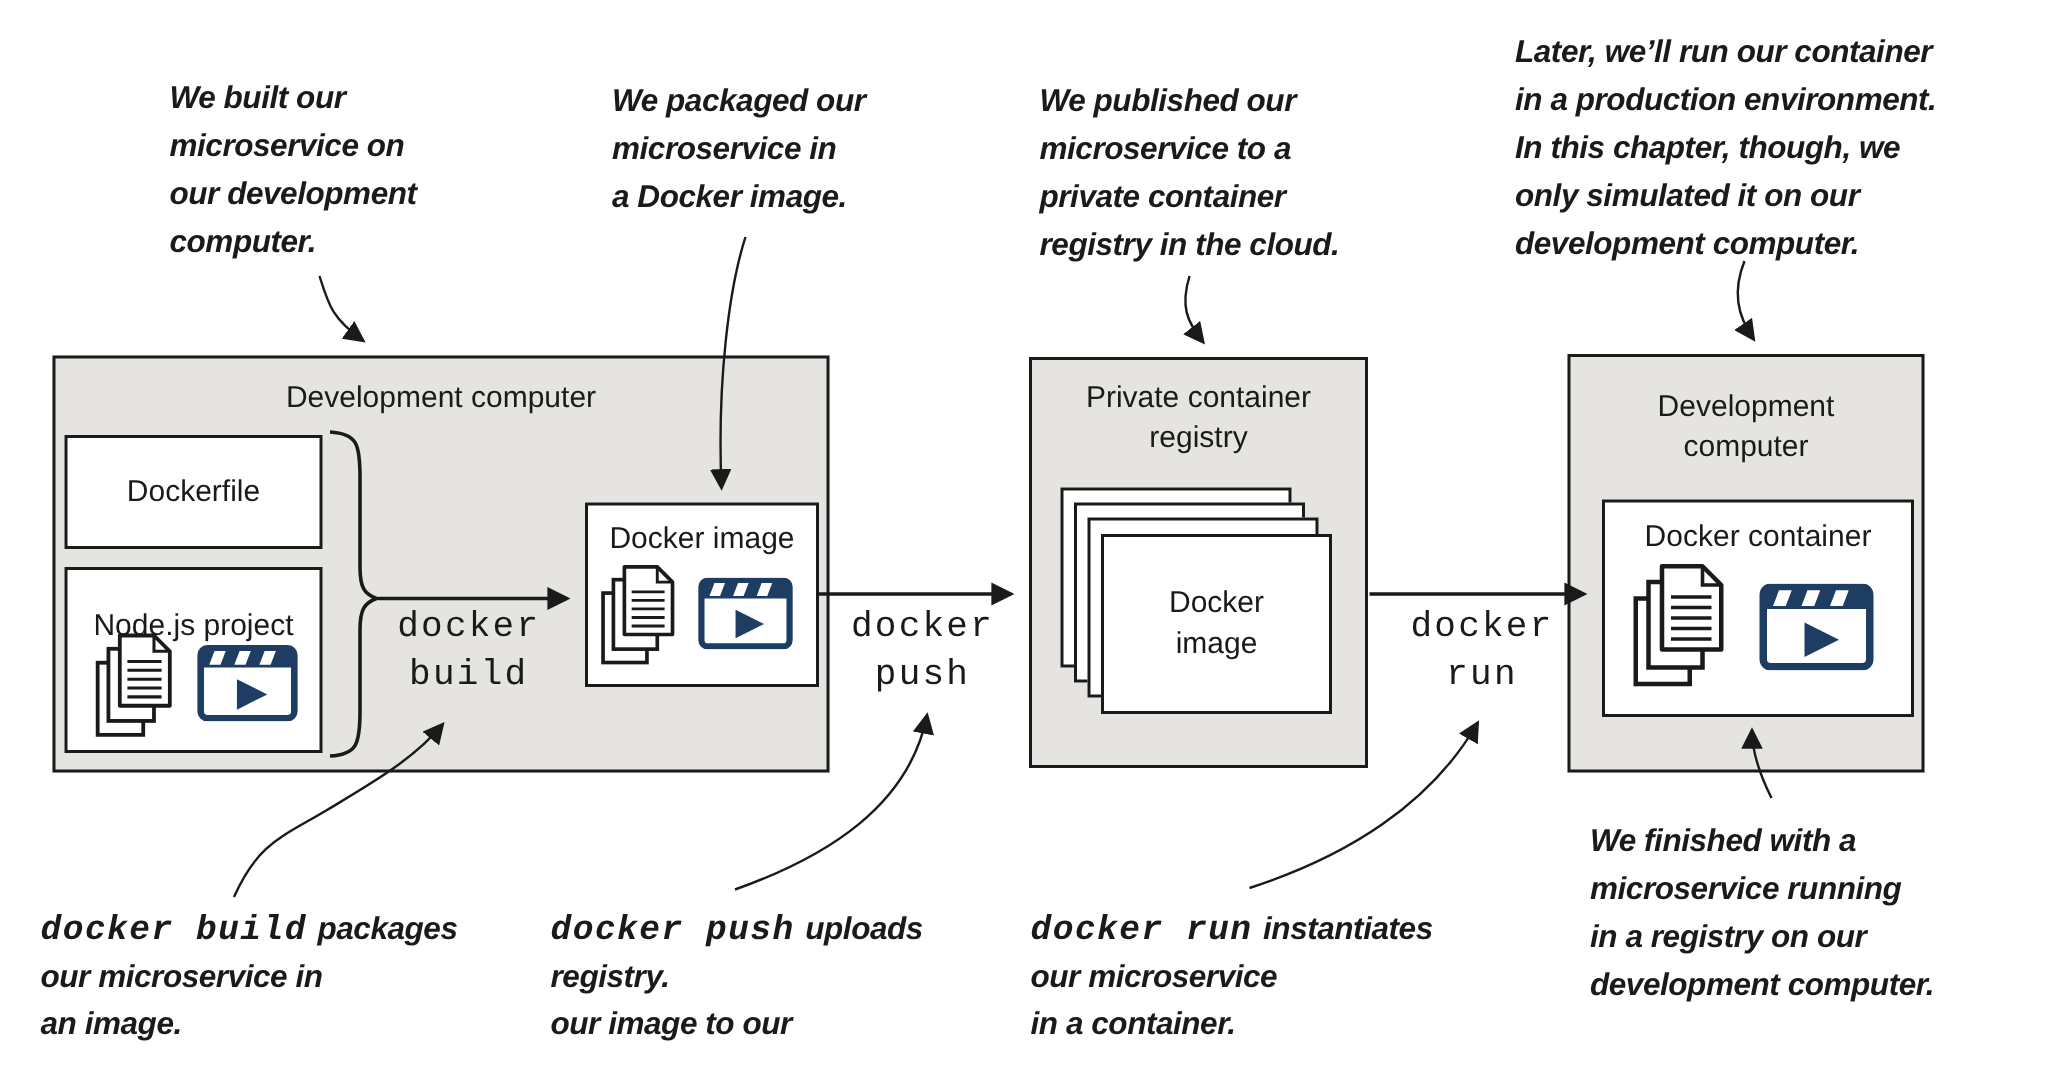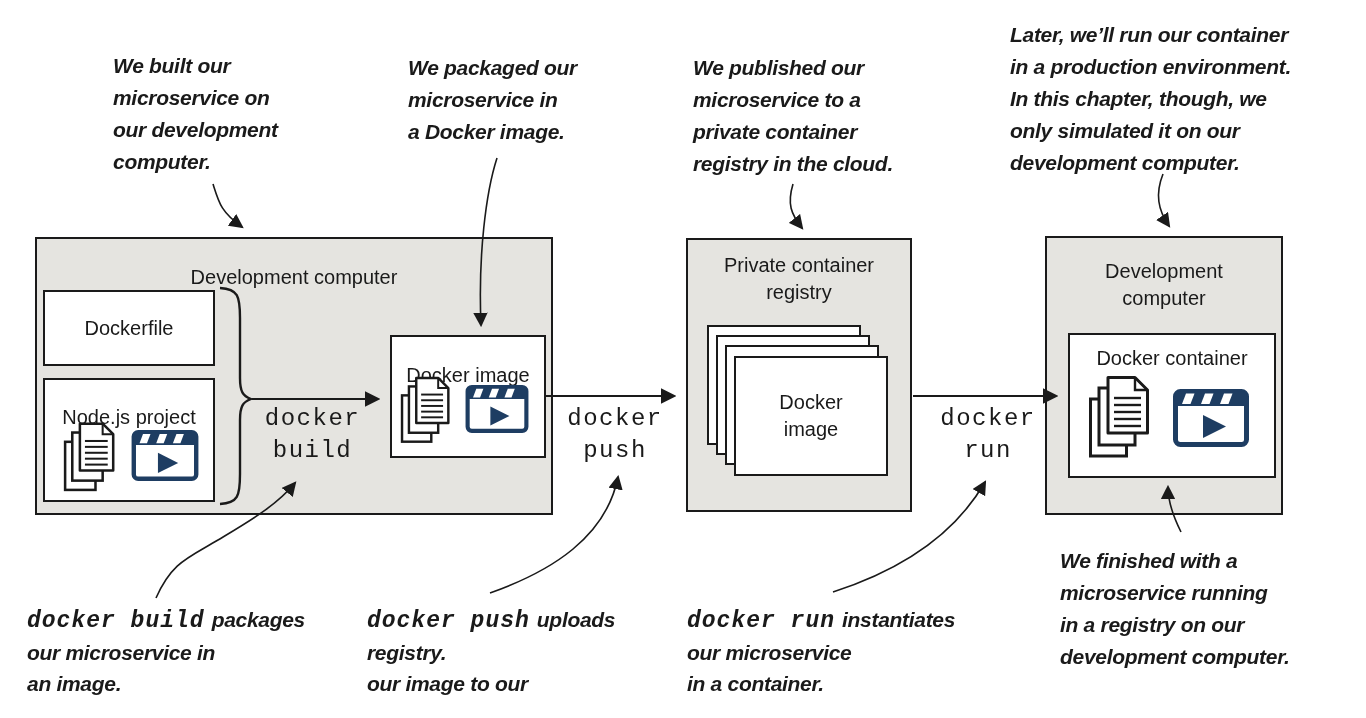--- a/index.html
+++ b/index.html
@@ -77,39 +77,39 @@
 
   <div class="ann" style="left:1010px;top:19px">
     <div>Later, we’ll run our container</div>
     <div>in a production environment.</div>
     <div>In this chapter, though, we</div>
     <div>only simulated it on our</div>
     <div>development computer.</div>
   </div>
 
   <div class="gray-box" style="left:35px;top:237px;width:518px;height:278px">
-    <div class="box-title" style="padding-top:25px">Development computer</div>
+    <div class="box-title" style="padding-top:13px">Development computer</div>
   </div>
 
   <div class="white-box center-label" style="left:43px;top:290px;width:172px;height:76px">
     <span>Dockerfile</span>
   </div>
 
   <div class="white-box" style="left:43px;top:378px;width:172px;height:124px">
     <div class="box-title" style="padding-top:24px">Node.js project</div>
   </div>
   <svg class="icon" style="left:63px;top:416px;width:54px;height:82px">
       <use href="#docs-icon"></use>
     </svg>
   <svg class="icon" style="left:131px;top:430px;width:68px;height:51px">
       <use href="#video-icon"></use>
     </svg>
 
   <div class="white-box" style="left:390px;top:335px;width:156px;height:123px">
-    <div class="box-title" style="padding-top:25px">Docker image</div>
+    <div class="box-title" style="padding-top:9px">Docker image</div>
   </div>
   <svg class="icon" style="left:400px;top:371px;width:52px;height:78px">
       <use href="#docs-icon"></use>
     </svg>
   <svg class="icon" style="left:465px;top:385px;width:64px;height:48px">
       <use href="#video-icon"></use>
     </svg>
 
   <div class="cmd" style="left:255px;top:403px;width:115px">
     <div>docker</div>

